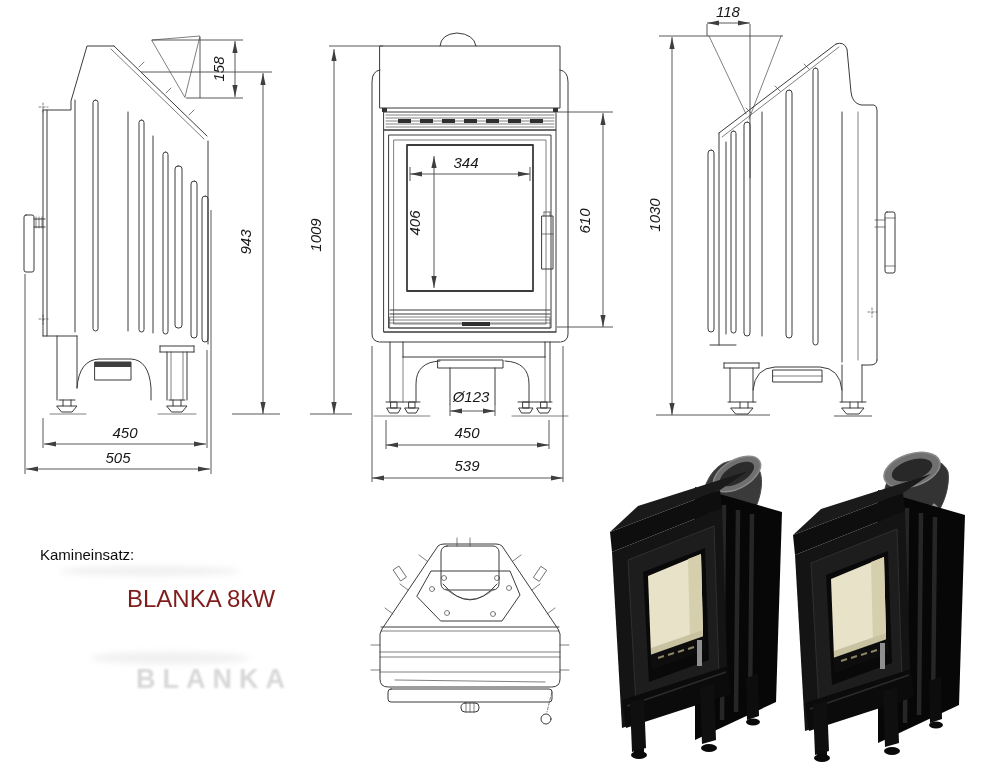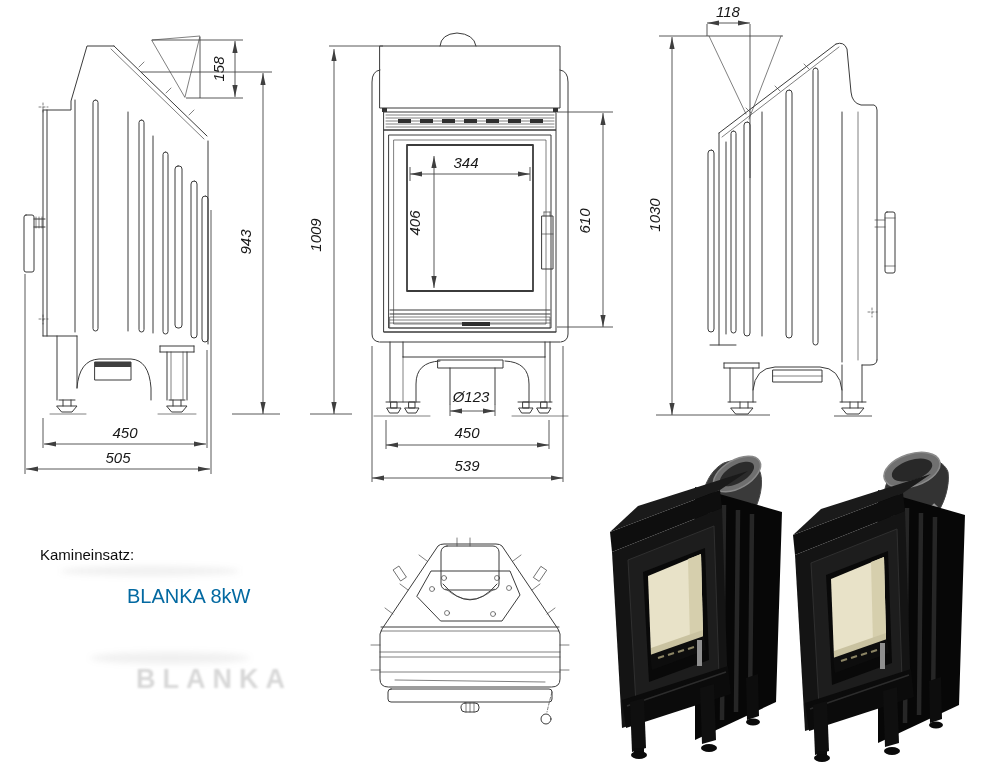--- a/index.html
+++ b/index.html
@@ -7,21 +7,21 @@
           font-family:"Liberation Sans",sans-serif}
   .canvas > svg{position:absolute;left:0;top:0}
   
   .s{stroke:#3b3b3b;fill:none;stroke-width:1;stroke-linecap:round;stroke-linejoin:round}
   .s2{stroke-width:1.8}
   .thin{stroke-width:.65}
   .d{stroke:#454545;fill:none;stroke-width:.9}
   .dt{font:italic 15px "Liberation Sans",sans-serif;fill:#181818}
   
   .cap-label{position:absolute;left:40px;top:546px;font-size:15px;color:#0d0d0d}
-  .cap-model{position:absolute;left:127px;top:585px;font-size:20px;color:#0369a1}
+  .cap-model{position:absolute;left:127px;top:585px;font-size:24px;color:#7f1d1d}
   .watermark{position:absolute;left:136px;top:664px;font-size:27px;font-weight:bold;
              letter-spacing:7px;color:rgba(110,110,110,.28);filter:blur(1px)}
   .smudge{position:absolute;background:rgba(90,90,90,.09);filter:blur(3px);border-radius:50%}
 </style>
 </head>
 <body>
 
 <div class="canvas">
 
 <svg width="982" height="767" viewBox="0 0 982 767">

